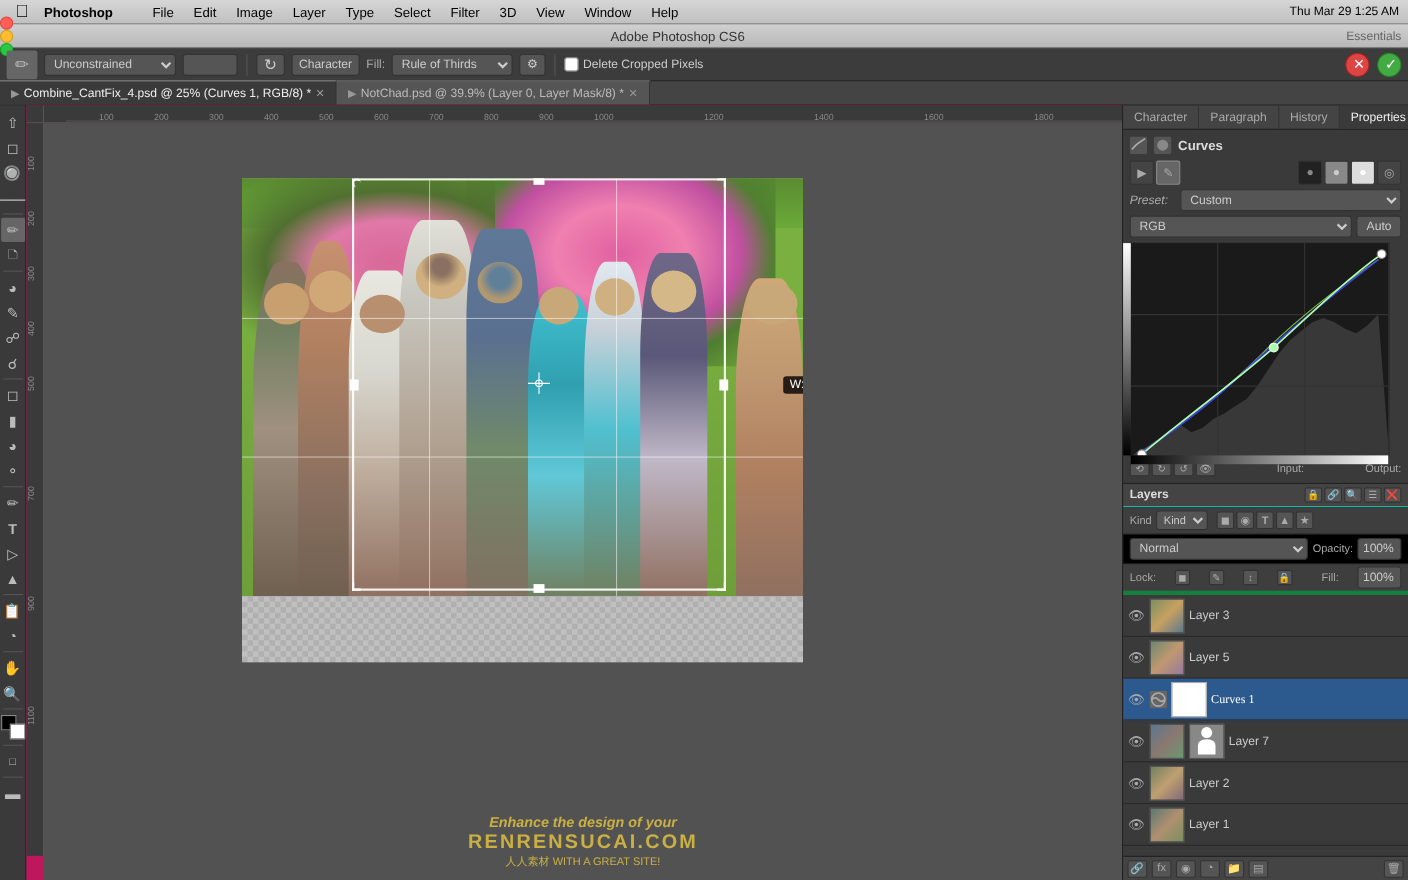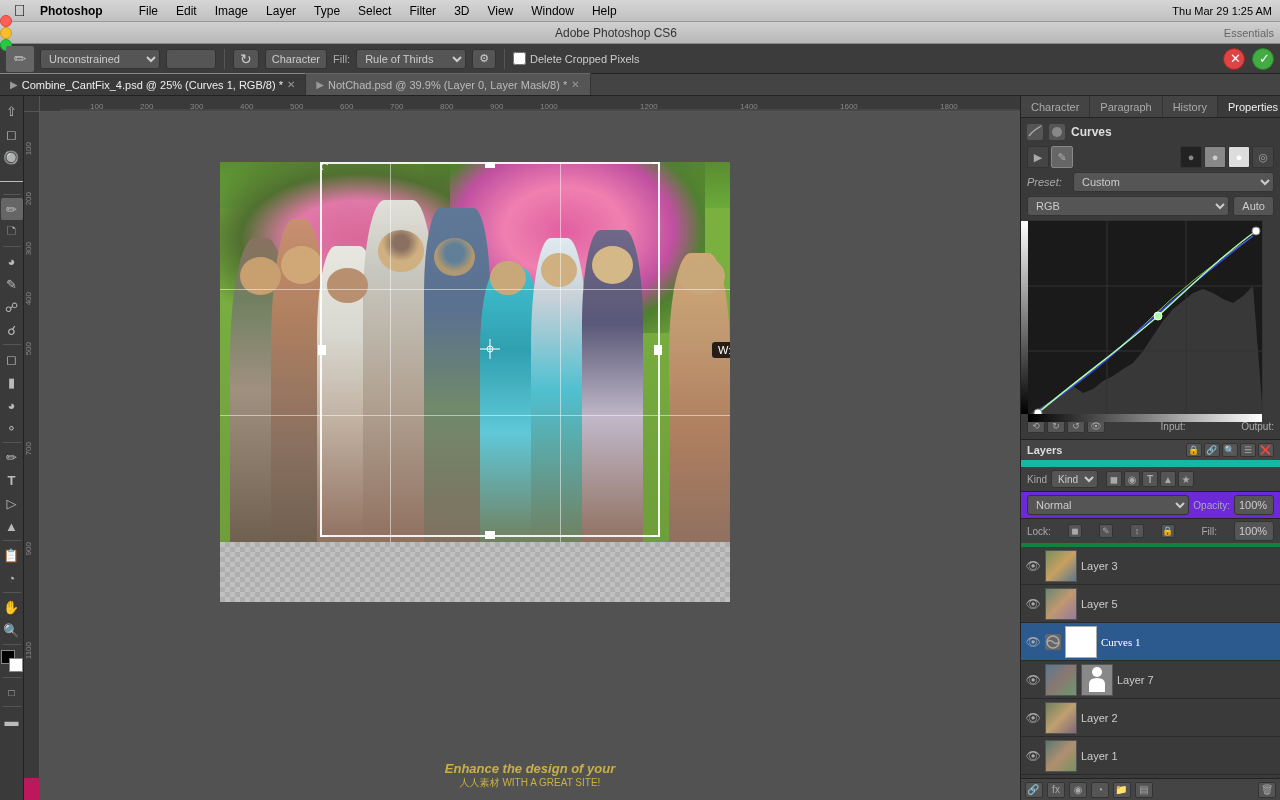--- a/index.html
+++ b/index.html
@@ -122,30 +122,30 @@
 
     
     #curves-graph { background: #1a1a1a; border: 1px solid #333; margin: 4px 0; position: relative; height: 195px; width: 236px; }
 
     .input-output-row { display: flex; justify-content: space-between; align-items: center; margin-top: 2px; }
     .io-label { color: #aaa; font-size: 10px; }
     .io-btn { width: 18px; height: 14px; background: #555; border: 1px solid #333; border-radius: 2px; font-size: 9px; color: #aaa; display: flex; align-items: center; justify-content: center; cursor: pointer; }
 
     
     #layers-panel { flex: 1; display: flex; flex-direction: column; border-top: 1px solid #222; overflow: hidden; }
-    #layers-header { display: flex; align-items: center; padding: 3px 6px; background: #444; border-bottom: 7px solid #14b8a6; }
+    #layers-header { display: flex; align-items: center; padding: 3px 6px; background: #444; border-bottom: 1px solid #14b8a6; }
     .layers-title { font-size: 11px; font-weight: bold; color: #ddd; flex: 1; }
     .layers-controls { display: flex; gap: 2px; }
     .layers-ctrl-btn { width: 16px; height: 14px; background: #555; border: 1px solid #333; border-radius: 2px; font-size: 9px; color: #aaa; display: flex; align-items: center; justify-content: center; cursor: pointer; }
     #layers-filter { display: flex; align-items: center; padding: 3px 6px; gap: 4px; background: #3e3e3e; border-bottom: 1px solid #222; }
     .filter-label { color: #aaa; font-size: 10px; }
     .kind-select { background: #555; color: #ccc; border: 1px solid #333; border-radius: 3px; font-size: 10px; padding: 1px 2px; height: 18px; }
     .filter-icons { display: flex; gap: 2px; margin-left: 4px; }
     .filter-icon-btn { width: 16px; height: 16px; background: #555; border: 1px solid #333; border-radius: 2px; color: #aaa; font-size: 10px; display: flex; align-items: center; justify-content: center; cursor: pointer; }
-    #blend-row { display: flex; align-items: center; padding: 3px 6px; gap: 4px; background: #6d28d9; border-bottom: 1px solid #222; }
+    #blend-row { display: flex; align-items: center; padding: 3px 6px; gap: 4px; background: #000000; border-bottom: 1px solid #222; }
     .blend-select { background: #555; color: #ccc; border: 1px solid #333; border-radius: 3px; font-size: 11px; padding: 1px 4px; height: 20px; flex: 1; }
     .opacity-label { color: #aaa; font-size: 10px; }
     .opacity-input { width: 40px; background: #555; color: #ccc; border: 1px solid #333; border-radius: 3px; font-size: 11px; padding: 1px 4px; height: 20px; }
     #lock-row { display: flex; align-items: center; padding: 2px 6px; gap: 17px; background: #3e3e3e; border-bottom: 4px solid #15803d; }
     .lock-label { color: #aaa; font-size: 10px; }
     .lock-icon { width: 14px; height: 14px; background: #555; border: 1px solid #333; border-radius: 2px; color: #aaa; font-size: 9px; display: flex; align-items: center; justify-content: center; cursor: pointer; }
     .fill-label { color: #aaa; font-size: 10px; margin-left: auto; }
     .fill-input { width: 40px; background: #555; color: #ccc; border: 1px solid #333; border-radius: 3px; font-size: 11px; padding: 1px 4px; height: 20px; }
 
     
@@ -416,20 +416,21 @@
 
         <div id="checkerboard">
           <div class="checker-bg" style="height:100%;"></div>
 
           <div style="position:absolute;top:0;left:0;right:0;height:100%;background:rgba(180,180,180,0.5);"></div>
         </div>
       </div>
 
       <div id="watermark">
         <div class="watermark-main">Enhance the design of your</div>
+        <div style="font-size:18px;font-weight:900;color:#e8c840;letter-spacing:2px;">RENRENSUCAI.COM</div>
         <div style="font-size:10px;color:#e8c840;">人人素材 WITH A GREAT SITE!</div>
       </div>
     </div>
   </div>
 
   <div id="right-panel">
 
     <div id="panel-tabs">
       <div class="panel-tab">Character</div>
       <div class="panel-tab">Paragraph</div>

